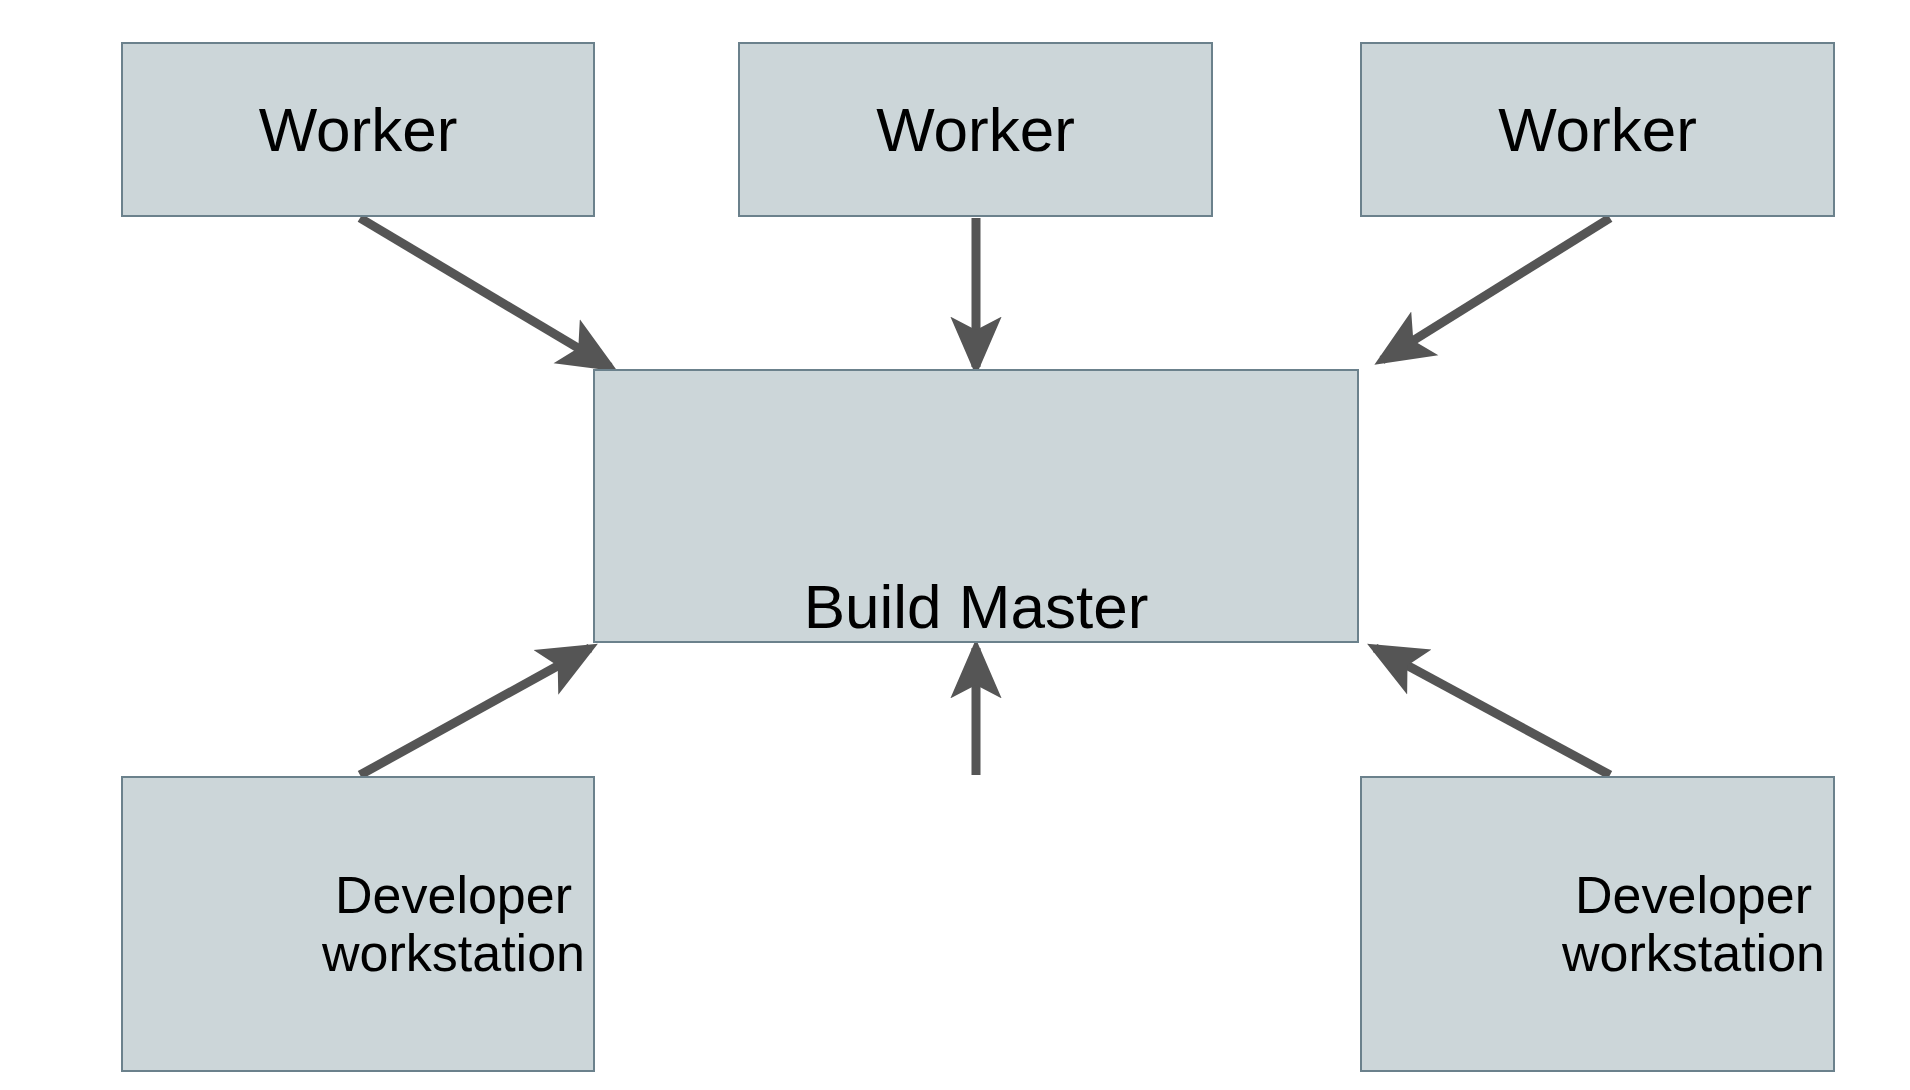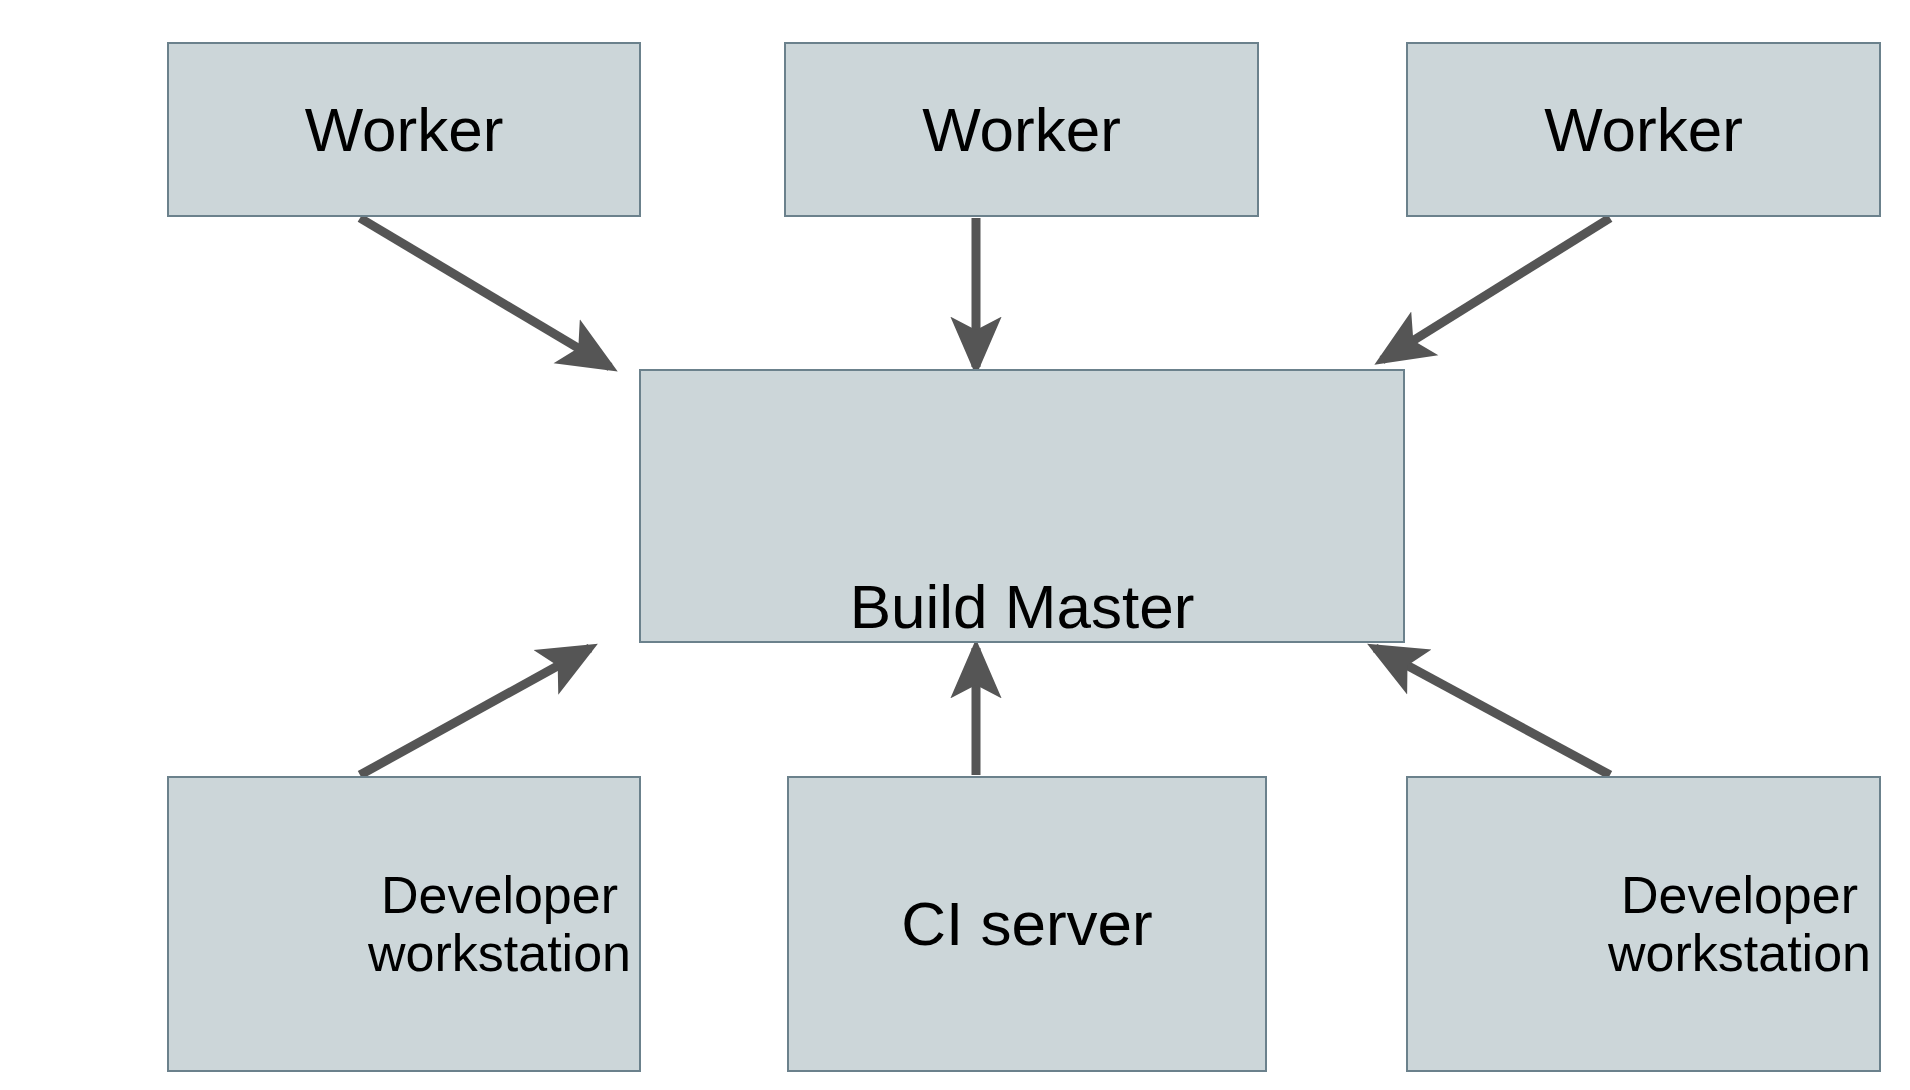--- a/index.html
+++ b/index.html
@@ -32,21 +32,20 @@
     background: #ccd6d9;
     border: 2px solid #6b818c;
     display: flex;
     align-items: center;
     justify-content: center;
     text-align: center;
     color: #000000;
     line-height: 1.12;
     white-space: pre-line;
     user-select: none;
-    margin-left: 46px;
   }
   .node-label {
     display: block;
     padding: 0 8px;
   }
   .fs-worker   { font-size: 62px; }
   .fs-master   { font-size: 62px; }
   .fs-dev      { font-size: 52px; justify-content: flex-end; }
   .fs-ci       { font-size: 62px; }
 </style>
@@ -85,22 +84,19 @@
 
   <div class="node fs-master" style="left: 593px; top: 369px; width: 766px; height: 274px; background: rgb(204, 214, 217); border-color: rgb(107, 129, 140); color: rgb(0, 0, 0); align-items: flex-end;">
     <span class="node-label">Build Master</span>
   </div>
 
   <div class="node fs-dev" style="left: 121px; top: 776px; width: 474px; height: 296px; background: rgb(204, 214, 217); border-color: rgb(107, 129, 140); color: rgb(0, 0, 0);">
     <span class="node-label">Developer
 workstation</span>
   </div>
 
-  <div class="node fs-ci" style="left: 741px; top: 776px; width: 480px; height: 296px; background: rgb(204, 214, 217); border-color: rgb(107, 129, 140); color: rgb(0, 0, 0);">
-    <span class="node-label">CI server</span>
-  </div>
 
   <div class="node fs-dev" style="left: 1360px; top: 776px; width: 475px; height: 296px; background: rgb(204, 214, 217); border-color: rgb(107, 129, 140); color: rgb(0, 0, 0);">
     <span class="node-label">Developer
 workstation</span>
   </div>
 
 </div>
 
 </body></html>

